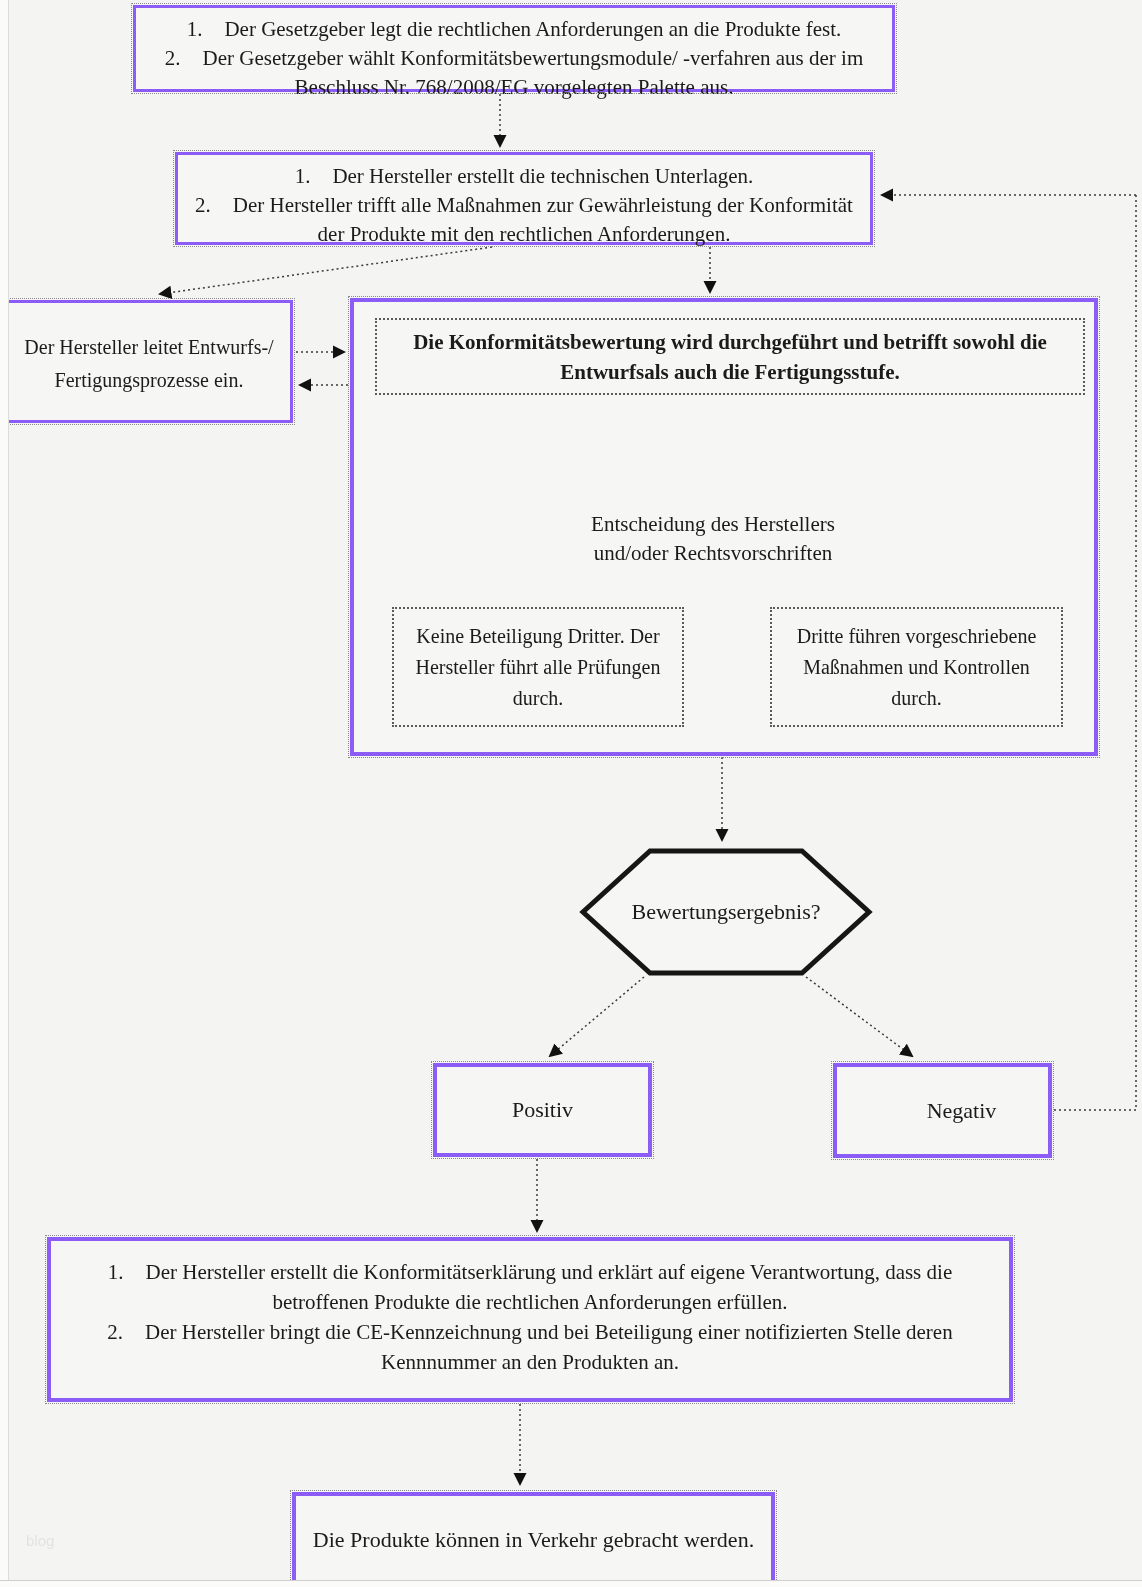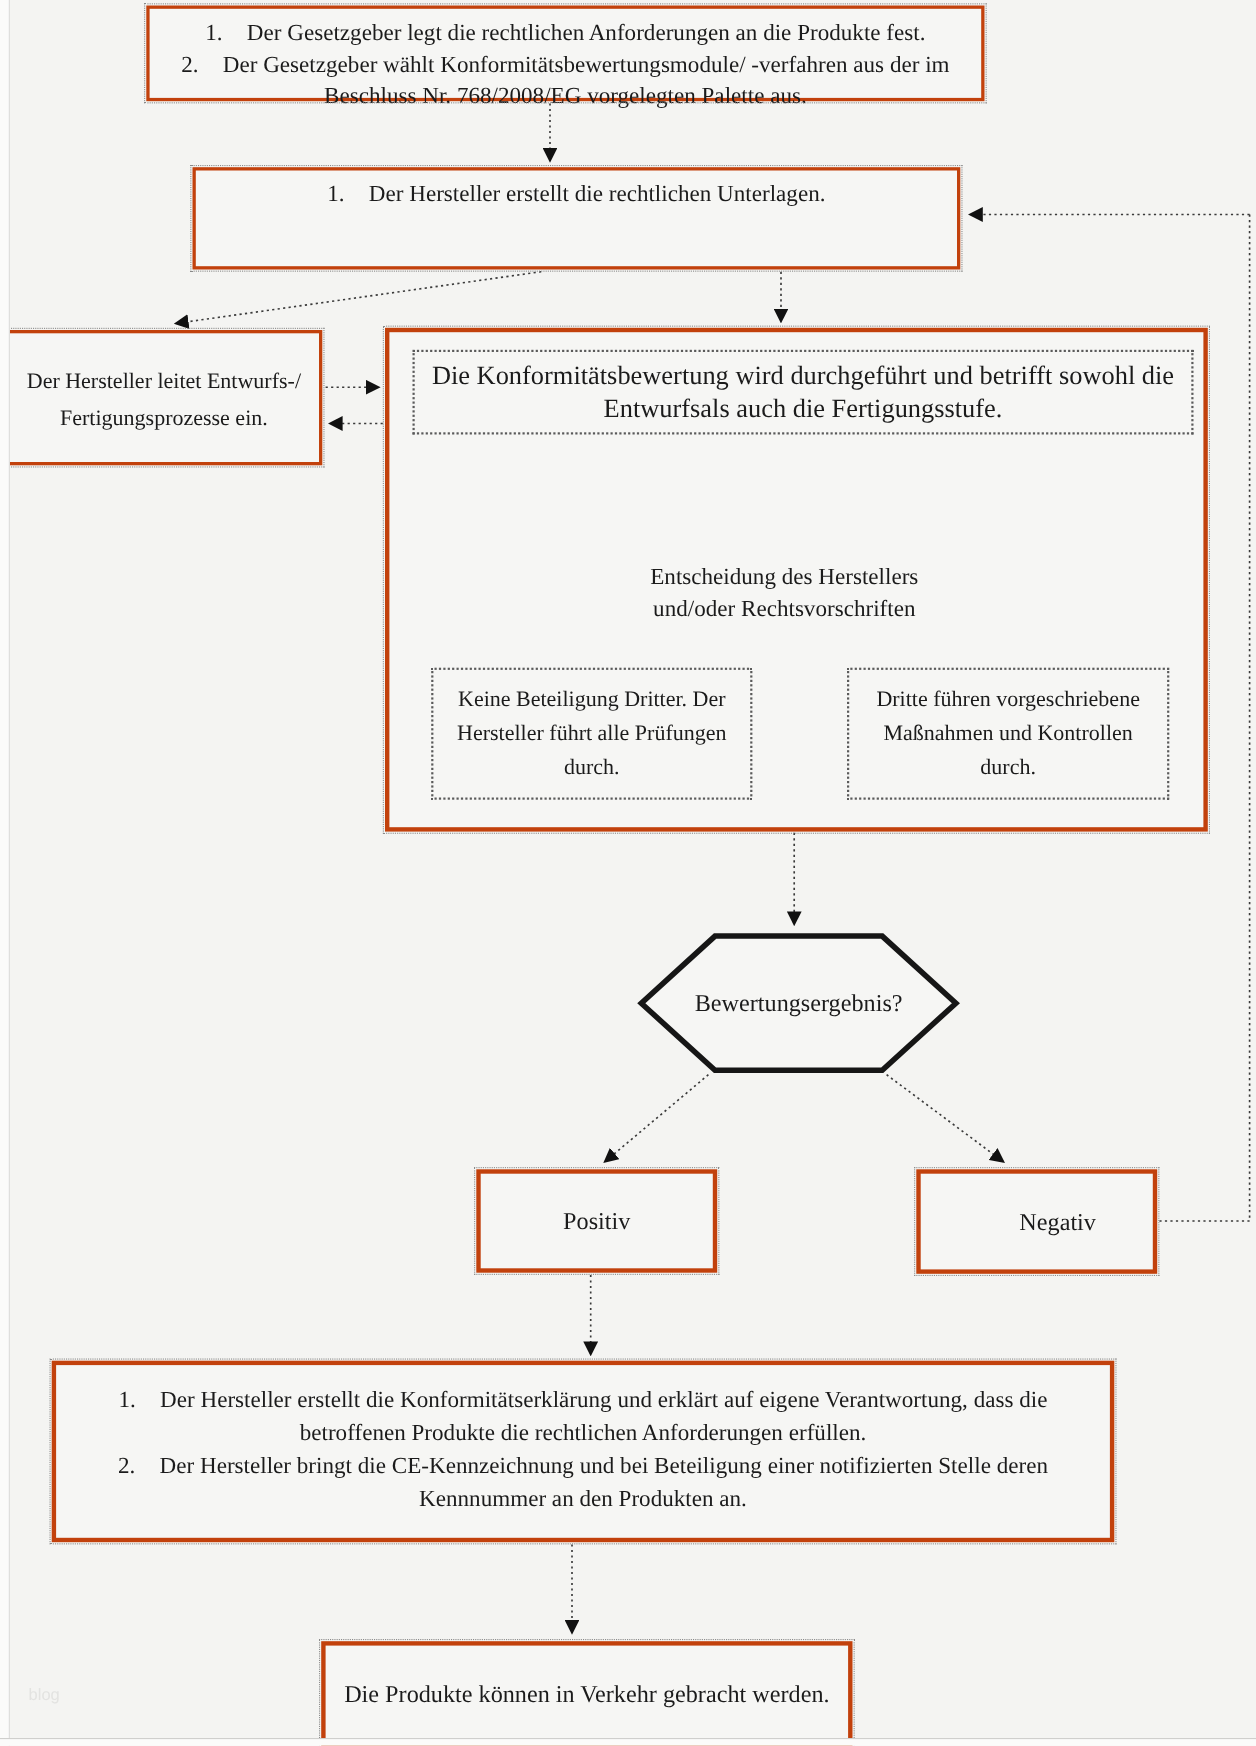--- a/index.html
+++ b/index.html
@@ -5,21 +5,21 @@
   html,body{margin:0;padding:0;}
   body{background:#ffffff;}
   .canvas{
     position:relative;width:1142px;height:1587px;
     background:#f4f4f2;overflow:hidden;
     font-family:"Liberation Serif", serif;color:#1b1b1b;
   }
   .connector-layer{position:absolute;left:0;top:0;width:1142px;height:1587px;pointer-events:none;}
   .solid-box{
     position:absolute;box-sizing:border-box;background:#f6f6f4;
-    border:3px solid #c2410c;outline:1px dotted #8a8a8a;outline-offset:1px;
+    border:3px solid #8b5cf6;outline:1px dotted #8a8a8a;outline-offset:1px;
   }
   .thick{border-width:4px;}
   .dotted-box{
     position:absolute;box-sizing:border-box;background:transparent;
     border:2px dotted #5a5a5a;
   }
   .center-flex{display:flex;align-items:center;justify-content:center;text-align:center;}
   .nlist{padding:7px 12px 0 12px;}
   .nitem{text-align:center;font-size:21px;line-height:29px;}
   .nitem .num{margin-right:22px;}
@@ -80,30 +80,31 @@
 
     <polygon points="650,851 802,851 869,912 802,973 650,973 583,912" fill="#f6f6f4" stroke="#161616" stroke-width="5"></polygon>
   </svg>
 
   <div class="solid-box nlist" style="left:133px;top:5px;width:762px;height:87px;">
     <div class="nitem"><span class="num">1.</span><span>Der Gesetzgeber legt die rechtlichen Anforderungen an die Produkte fest.</span></div>
     <div class="nitem"><span class="num">2.</span><span>Der Gesetzgeber wählt Konformitätsbewertungsmodule/ -verfahren aus der im Beschluss Nr. 768/2008/EG vorgelegten Palette aus.</span></div>
   </div>
 
   <div class="solid-box nlist" style="left:175px;top:152px;width:698px;height:93px;">
-    <div class="nitem"><span class="num">1.</span><span>Der Hersteller erstellt die rechtlichen Unterlagen.</span></div>
+    <div class="nitem"><span class="num">1.</span><span>Der Hersteller erstellt die technischen Unterlagen.</span></div>
+    <div class="nitem"><span class="num">2.</span><span>Der Hersteller trifft alle Maßnahmen zur Gewährleistung der Konformität der Produkte mit den rechtlichen Anforderungen.</span></div>
   </div>
 
   <div class="solid-box" style="left:5px;top:300px;width:288px;height:123px;padding-top:28px;font-size:20px;line-height:33px;text-align:center;">
     <span>Der Hersteller leitet Entwurfs-/ Fertigungsprozesse ein.</span>
   </div>
 
   <div class="solid-box thick" style="left:350px;top:298px;width:748px;height:458px;"></div>
 
-  <div class="dotted-box center-flex" style="left:375px;top:318px;width:710px;height:77px;font-size:24px;line-height:30px;padding:0 12px;">
+  <div class="dotted-box center-flex" style="left:375px;top:318px;width:710px;height:77px;font-size:21px;line-height:30px;padding:0 12px;font-weight:bold;">
     <span>Die Konformitätsbewertung wird durchgeführt und betrifft sowohl die Entwurfsals auch die Fertigungsstufe.</span>
   </div>
 
   <div class="label" style="left:553px;top:510px;width:320px;font-size:21px;line-height:29px;">
     <span>Entscheidung des Herstellers und/oder Rechtsvorschriften</span>
   </div>
 
   <div class="dotted-box center-flex" style="left:392px;top:607px;width:292px;height:120px;font-size:20px;line-height:31px;padding:0 8px;">
     <span>Keine Beteiligung Dritter. Der Hersteller führt alle Prüfungen durch.</span>
   </div>

